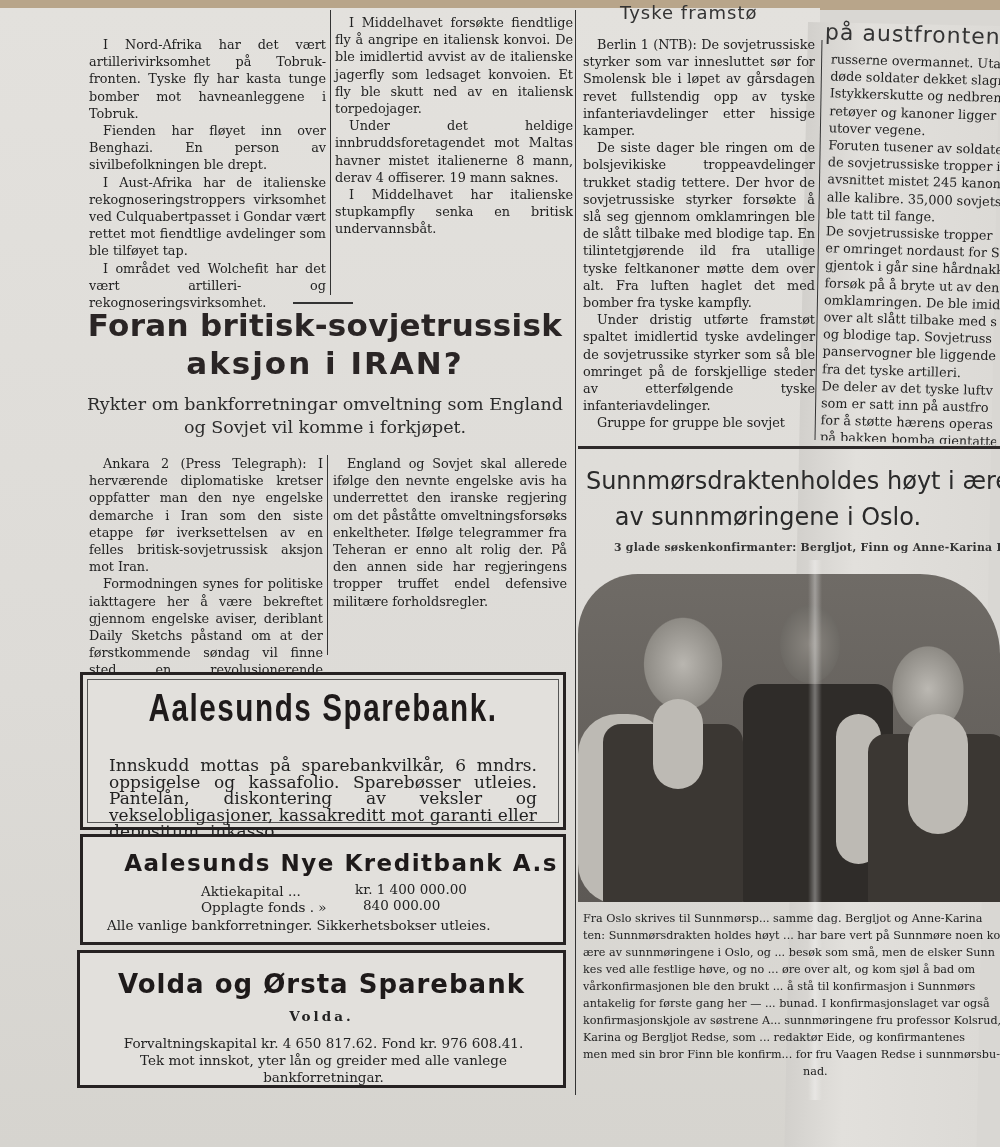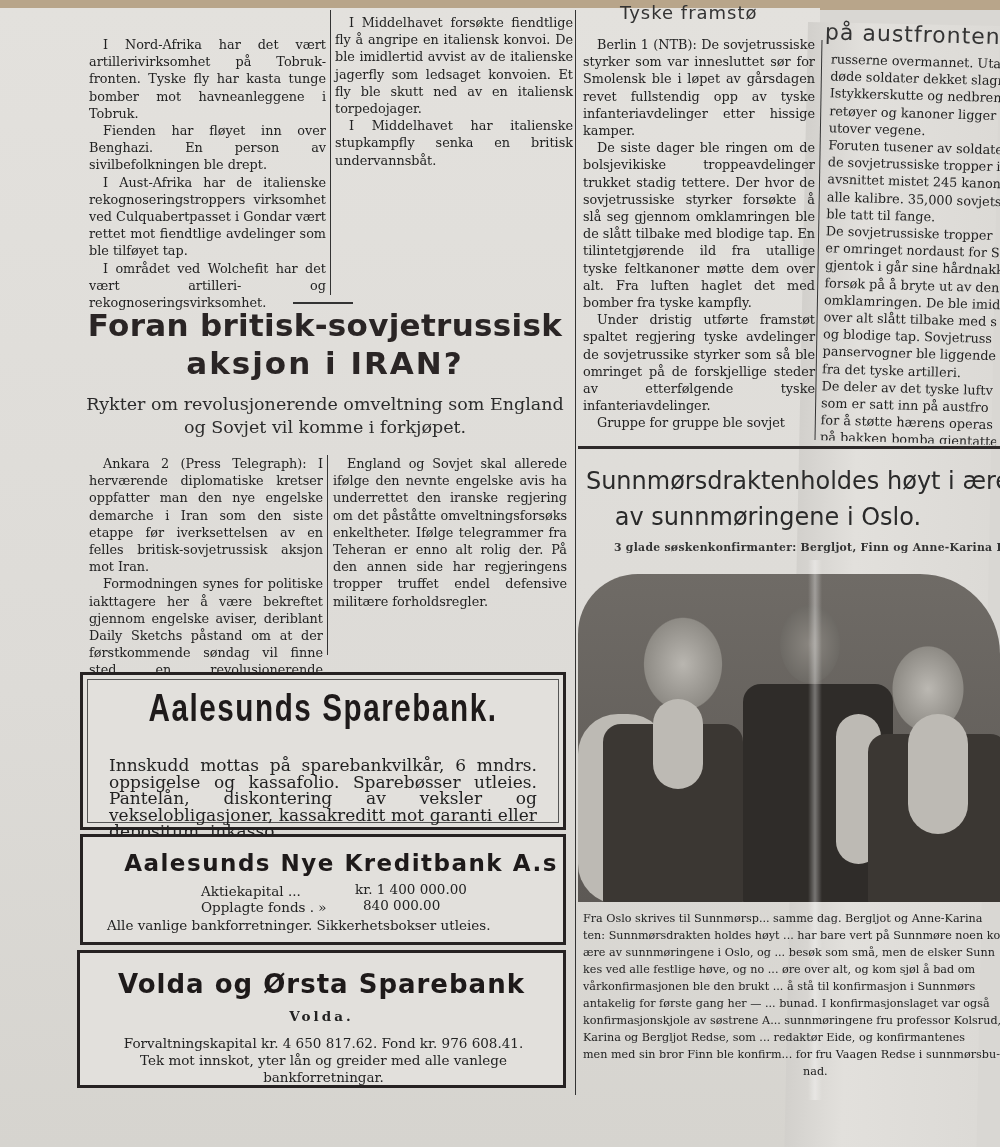--- a/index.html
+++ b/index.html
@@ -83,31 +83,32 @@
 <div class="col c1">
   <p>I Nord-Afrika har det vært artillerivirksomhet på Tobruk-fronten. Tyske fly har kasta tunge bomber mot havneanleggene i Tobruk.</p>
   <p>Fienden har fløyet inn over Benghazi. En person av sivilbefolkningen ble drept.</p>
   <p>I Aust-Afrika har de italienske rekognoseringstroppers virksomhet ved Culquabertpasset i Gondar vært rettet mot fiendtlige avdelinger som ble tilføyet tap.</p>
   <p>I området ved Wolchefit har det vært artilleri- og rekognoseringsvirksomhet.</p>
 </div>
 <div class="vrule" style="left:330px;top:10px;height:285px;"></div>
 
 <div class="col c2">
   <p>I Middelhavet forsøkte fiendtlige fly å angripe en italiensk konvoi. De ble imidlertid avvist av de italienske jagerfly som ledsaget konvoien. Et fly ble skutt ned av en italiensk torpedojager.</p>
+  <p>Under det heldige innbruddsforetagendet mot Maltas havner mistet italienerne 8 mann, derav 4 offiserer. 19 mann saknes.</p>
   <p>I Middelhavet har italienske stupkampfly senka en britisk undervannsbåt.</p>
 </div>
 <div class="vrule" style="left:575px;top:10px;height:1085px;"></div>
 <div class="hrule" style="left:293px;top:302px;width:60px;height:2px;"></div>
 
 <div class="headline-tyske">Tyske framstø</div>
 <div class="headline-aust">på austfrontens</div>
 <div class="col c3">
   <p>Berlin 1 (NTB): De sovjetrussiske styrker som var innesluttet sør for Smolensk ble i løpet av gårsdagen revet fullstendig opp av tyske infanteriavdelinger etter hissige kamper.</p>
   <p>De siste dager ble ringen om de bolsjevikiske troppeavdelinger trukket stadig tettere. Der hvor de sovjetrussiske styrker forsøkte å slå seg gjennom omklamringen ble de slått tilbake med blodige tap. En tilintetgjørende ild fra utallige tyske feltkanoner møtte dem over alt. Fra luften haglet det med bomber fra tyske kampfly.</p>
-  <p>Under dristig utførte framstøt spaltet regjering tyske avdelinger de sovjetrussike styrker som så ble omringet på de forskjellige steder av etterfølgende tyske infanteriavdelinger.</p>
+  <p>Under dristig utførte framstøt spaltet imidlertid tyske avdelinger de sovjetrussike styrker som så ble omringet på de forskjellige steder av etterfølgende tyske infanteriavdelinger.</p>
   <p>Gruppe for gruppe ble sovjet</p>
 </div>
 <div class="vrule" style="left:818px;top:40px;height:400px;transform:rotate(1deg);"></div>
 <div class="col c4">
   <p>russerne overmannet. Utal</p>
   <p>døde soldater dekket slagmark</p>
   <p>Istykkerskutte og nedbrente</p>
   <p>retøyer og kanoner ligger sr</p>
   <p>utover vegene.</p>
   <p>  Foruten tusener av soldater</p>
@@ -128,21 +129,21 @@
   <p>som er satt inn på austfro</p>
   <p>for å støtte hærens operas</p>
   <p>på bakken bomba gjentatte</p>
 </div>
 
 <div class="iran-h1">
   <div>Foran britisk-sovjetrussisk</div>
   <div style="letter-spacing:2px;">aksjon i IRAN?</div>
 </div>
 <div class="iran-h2">
-  <div>Rykter om revolusjonerende omveltning som England</div>
+  <div>Rykter om bankforretningar omveltning som England</div>
   <div>og Sovjet vil komme i forkjøpet.</div>
 </div>
 <div class="col ic1">
   <p>Ankara 2 (Press Telegraph): I herværende diplomatiske kretser oppfatter man den nye engelske demarche i Iran som den siste etappe før iverksettelsen av en felles britisk-sovjetrussisk aksjon mot Iran.</p>
   <p>Formodningen synes for politiske iakttagere her å være bekreftet gjennom engelske aviser, deriblant Daily Sketchs påstand om at der førstkommende søndag vil finne sted en revolusjonerende omveltning i</p>
 </div>
 <div class="vrule" style="left:327px;top:455px;height:200px;"></div>
 <div class="col ic2">
   <p>England og Sovjet skal allerede ifølge den nevnte engelske avis ha underrettet den iranske regjering om det påståtte omveltningsforsøks enkeltheter. Ifølge telegrammer fra Teheran er enno alt rolig der. På den annen side har regjeringens tropper truffet endel defensive militære forholdsregler.</p>
 </div>

